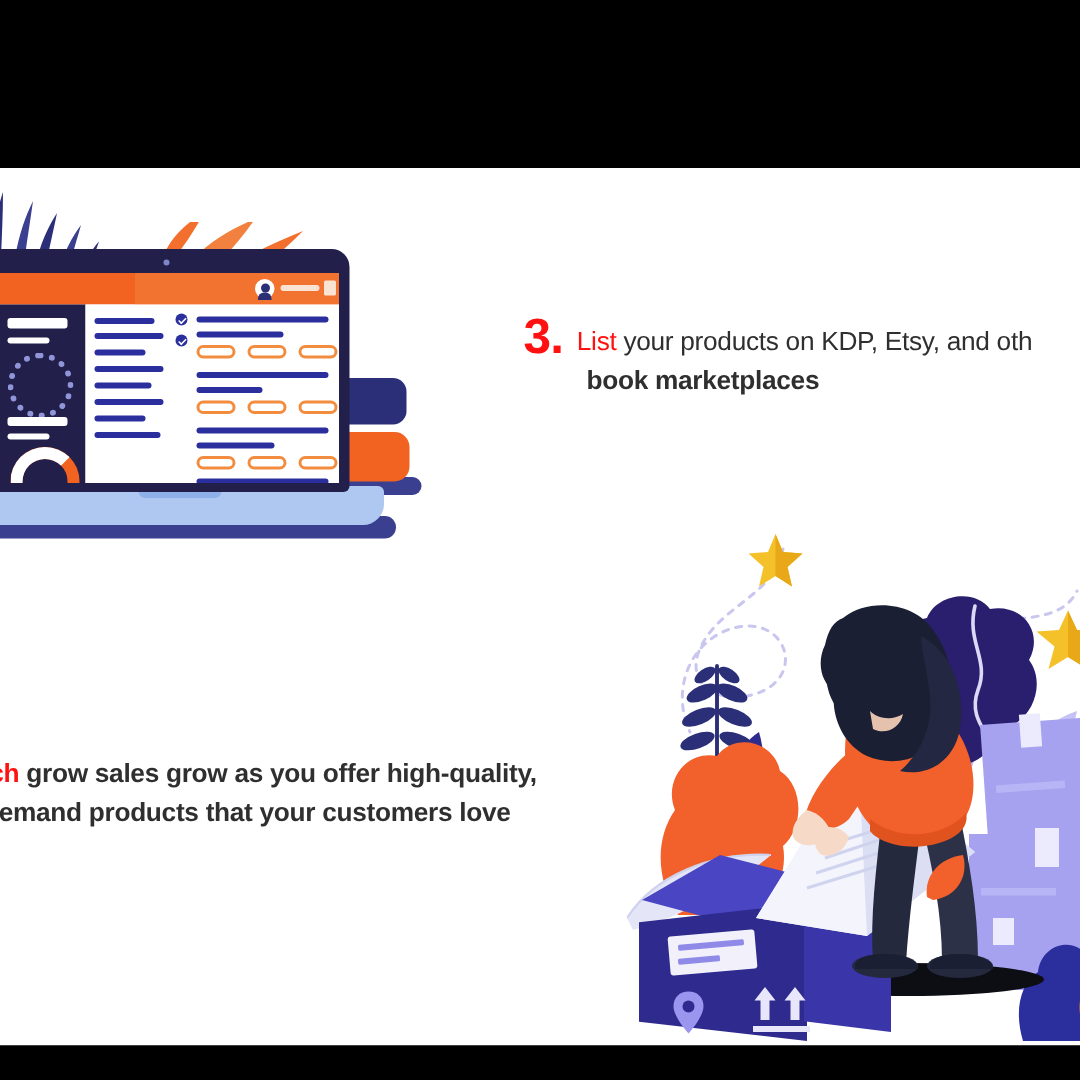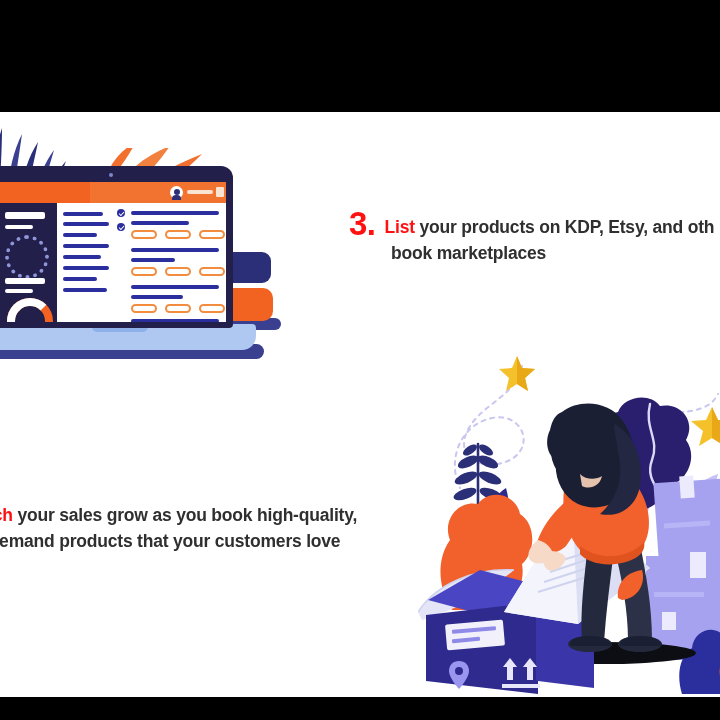--- a/index.html
+++ b/index.html
@@ -20,21 +20,21 @@
   
   .step-block{
     position:absolute;left:349px;top:96px;width:420px;
   }
   .step-row{display:flex;align-items:flex-start;}
   .step-num{
     color:#ff1111;font-weight:800;font-size:33px;line-height:31px;
     letter-spacing:-0.5px;margin-right:9px;white-space:nowrap;
   }
   .step-text{
-    color:#2f2f2f;font-weight:700;font-size:17.5px;line-height:25px;
+    color:#2f2f2f;font-weight:400;font-size:17.5px;line-height:25px;
     letter-spacing:-0.2px;padding-top:7px;white-space:nowrap;
   }
   .step-text .hl{color:#ff1111;}
   .step-text-l2{
     color:#2f2f2f;font-weight:800;font-size:17.5px;line-height:25px;
     letter-spacing:-0.2px;margin-left:42px;margin-top:1px;white-space:nowrap;
   }
 
   .outcome-block{
     position:absolute;left:-38px;top:391px;width:470px;
@@ -215,21 +215,21 @@
 
     <div class="step-block">
       <div class="step-row">
         <span class="step-num">3.</span>
         <span class="step-text"><span class="hl">List</span><span> your products on KDP, Etsy, and oth</span></span>
       </div>
       <div class="step-text-l2">book marketplaces</div>
     </div>
 
     <div class="outcome-block">
-      <div class="outcome-line"><span class="hl">Watch</span><span> your sales grow as you book high-quality,</span></div>
+      <div class="outcome-line"><span class="hl">Watch</span><span> grow sales grow as you offer high-quality,</span></div>
       <div class="outcome-line l2">on-demand products that your customers love</div>
     </div>
 
     <div class="pack-scene">
 
       <svg class="trail" style="left:0;top:0;width:320px;height:341px;" viewBox="0 0 320 341">
         <path d="M104 10 C98 42 60 48 48 78 C38 104 68 116 92 104 C118 90 104 56 74 62 C44 68 28 102 42 132" fill="none" stroke="#c9c6ef" stroke-width="2" stroke-dasharray="4 5" stroke-linecap="round"></path>
         <path d="M226 64 C256 52 288 62 300 38" fill="none" stroke="#c9c6ef" stroke-width="2" stroke-dasharray="4 5" stroke-linecap="round"></path>
       </svg>
 

